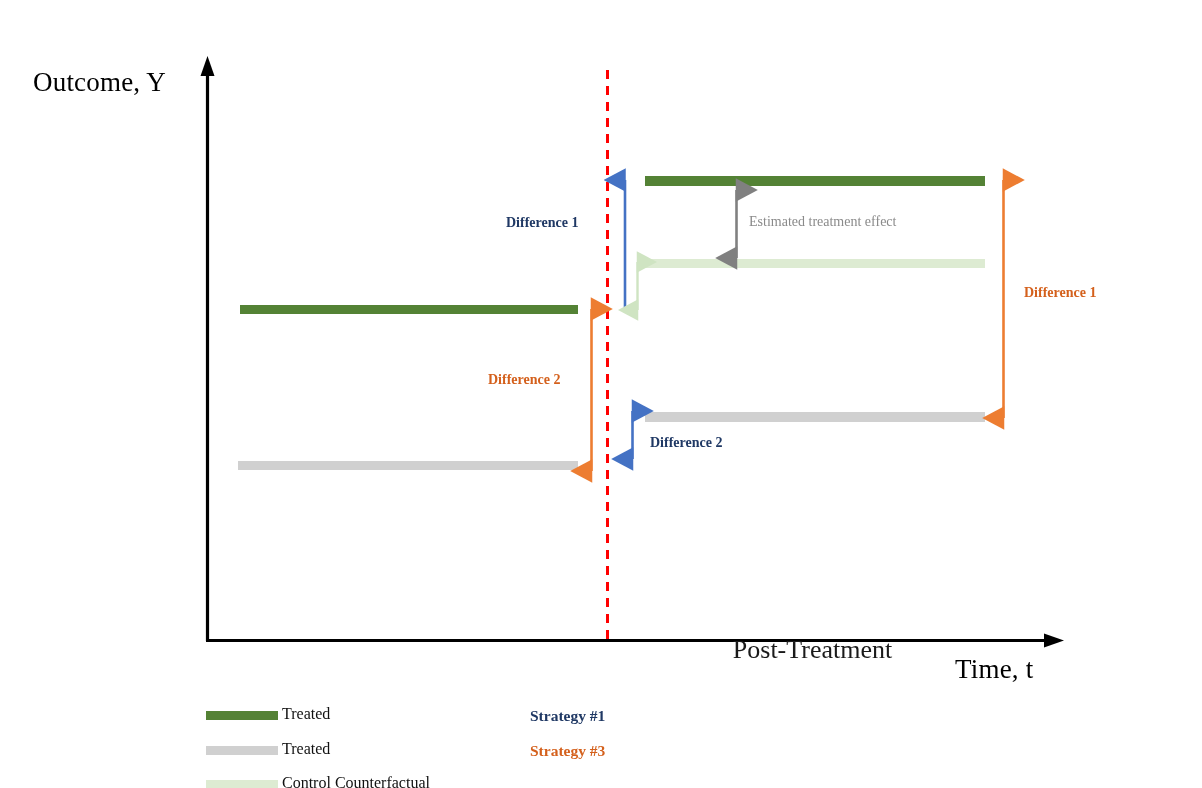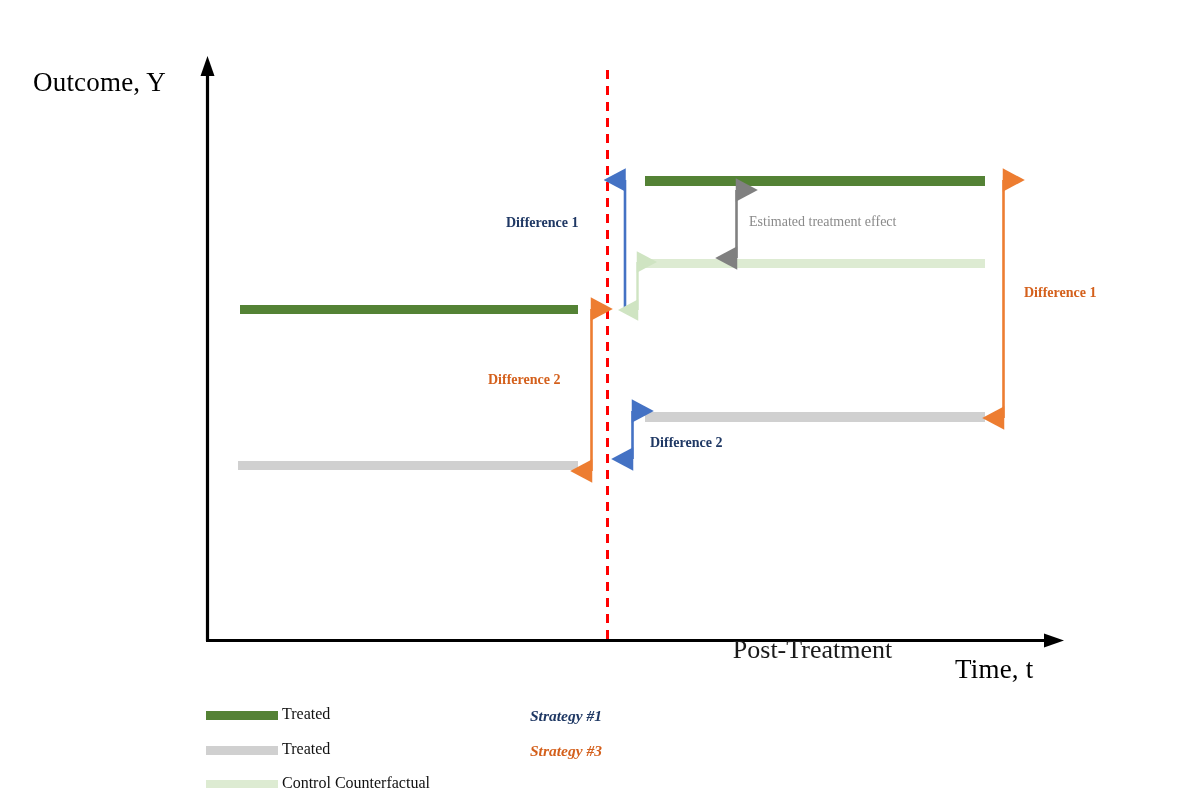--- a/index.html
+++ b/index.html
@@ -57,21 +57,20 @@
     position: absolute;
     font-size: 16px;
     color: #111111;
     white-space: nowrap;
   }
   .legend-strategy {
     position: absolute;
     font-size: 15.5px;
     font-weight: bold;
     white-space: nowrap;
-    font-style: italic;
   }
   .strategy-1 { color: #1F3864; }
   .strategy-2 { color: #D4601C; }
 
   svg { display: block; overflow: visible; }
 </style>
 </head>
 <body>
 
 <div id="canvas">

